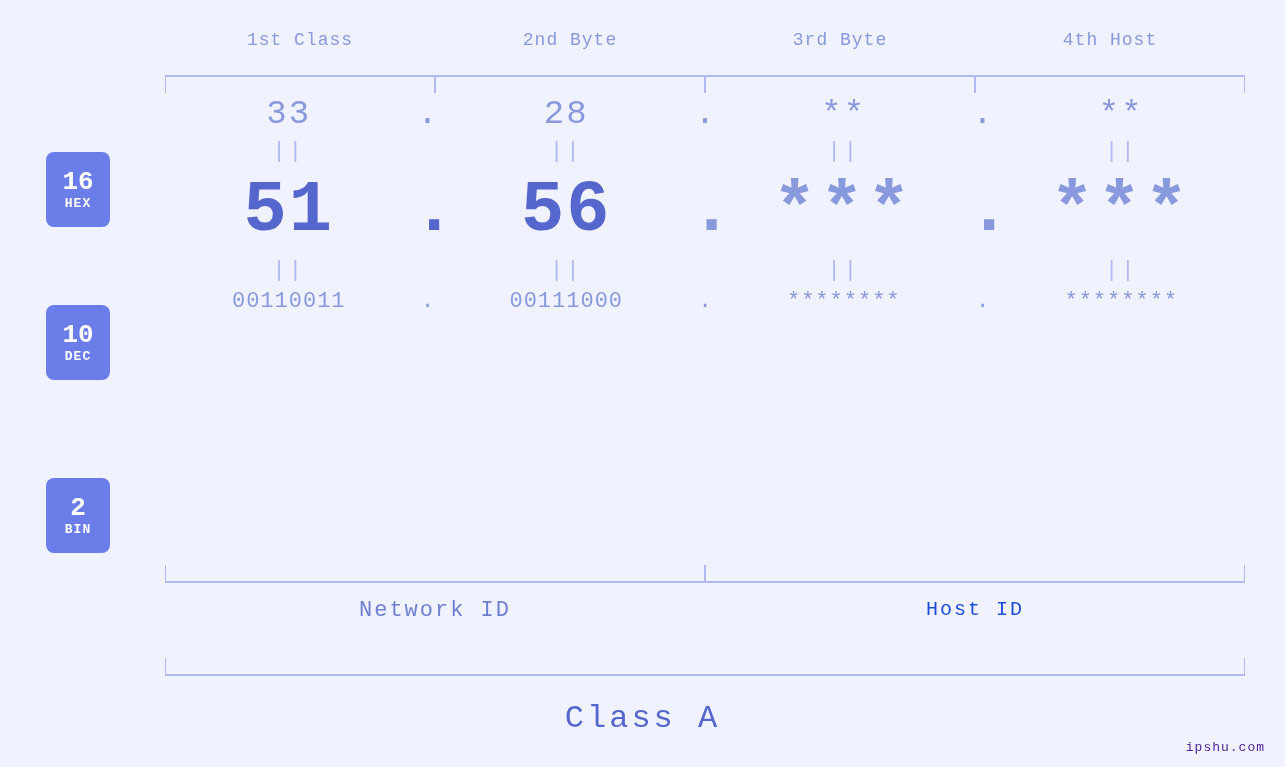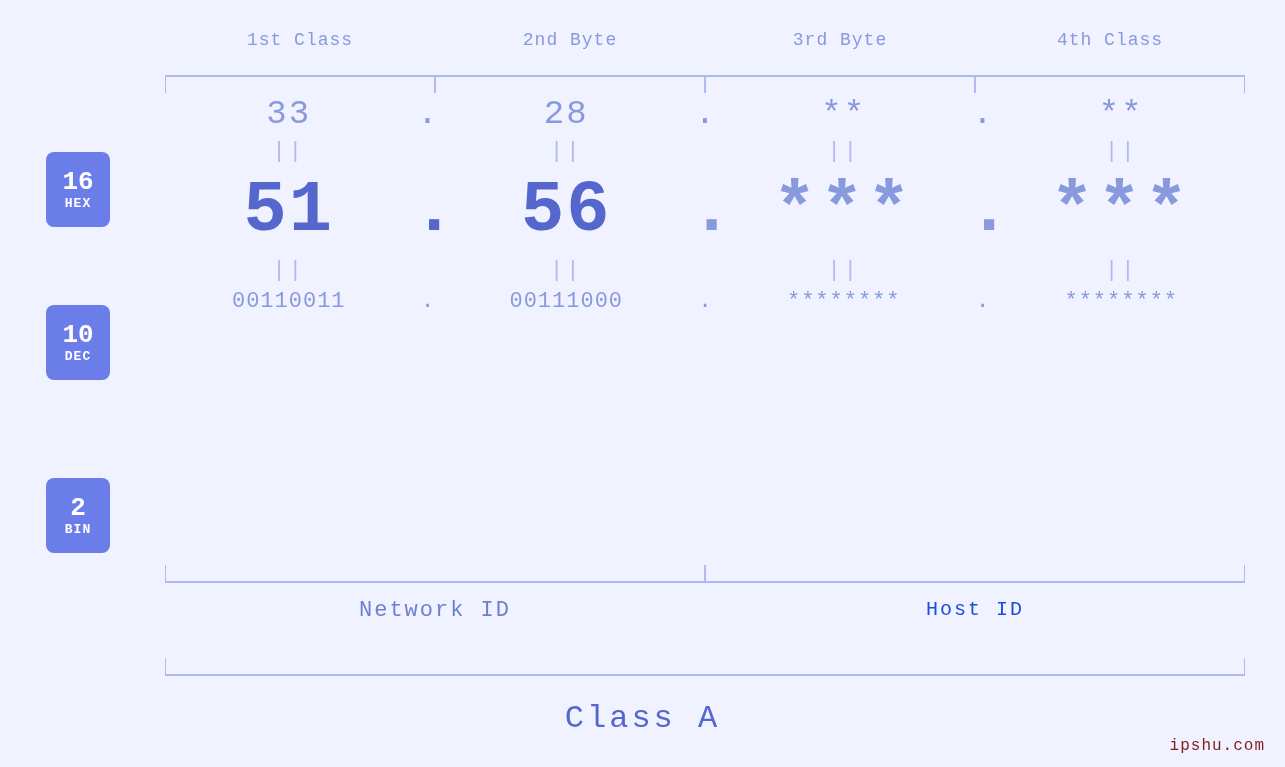--- a/index.html
+++ b/index.html
@@ -171,22 +171,22 @@
       color: #5566cc;
       font-size: 32px;
       letter-spacing: 3px;
     }
 
     
     .watermark {
       position: absolute;
       bottom: 12px;
       right: 20px;
-      color: #7f1d1d;
-      font-size: 16px;
+      color: #4c1d95;
+      font-size: 13px;
       letter-spacing: 1px;
     }
   </style>
 </head>
 <body>
 
 <div class="container">
 
   <div class="badge badge-hex">
     <span class="badge-number">16</span>
@@ -200,21 +200,21 @@
 
   <div class="badge badge-bin">
     <span class="badge-number">2</span>
     <span class="badge-label">BIN</span>
   </div>
 
   <div class="col-headers">
     <div class="col-header">1st Class</div>
     <div class="col-header">2nd Byte</div>
     <div class="col-header">3rd Byte</div>
-    <div class="col-header">4th Class</div>
+    <div class="col-header">4th Host</div>
   </div>
 
   <svg style="position:absolute;top:68px;left:165px;width:calc(1285px - 165px - 40px);height:25px;" viewBox="0 0 1080 25" preserveAspectRatio="none">
 
     <line x1="0" y1="8" x2="270" y2="8" stroke="#b0baf0" stroke-width="2"></line>
     <line x1="0" y1="8" x2="0" y2="25" stroke="#b0baf0" stroke-width="2"></line>
     <line x1="270" y1="8" x2="270" y2="25" stroke="#b0baf0" stroke-width="2"></line>
 
     <line x1="270" y1="8" x2="540" y2="8" stroke="#b0baf0" stroke-width="2"></line>
     <line x1="540" y1="8" x2="540" y2="25" stroke="#b0baf0" stroke-width="2"></line>

